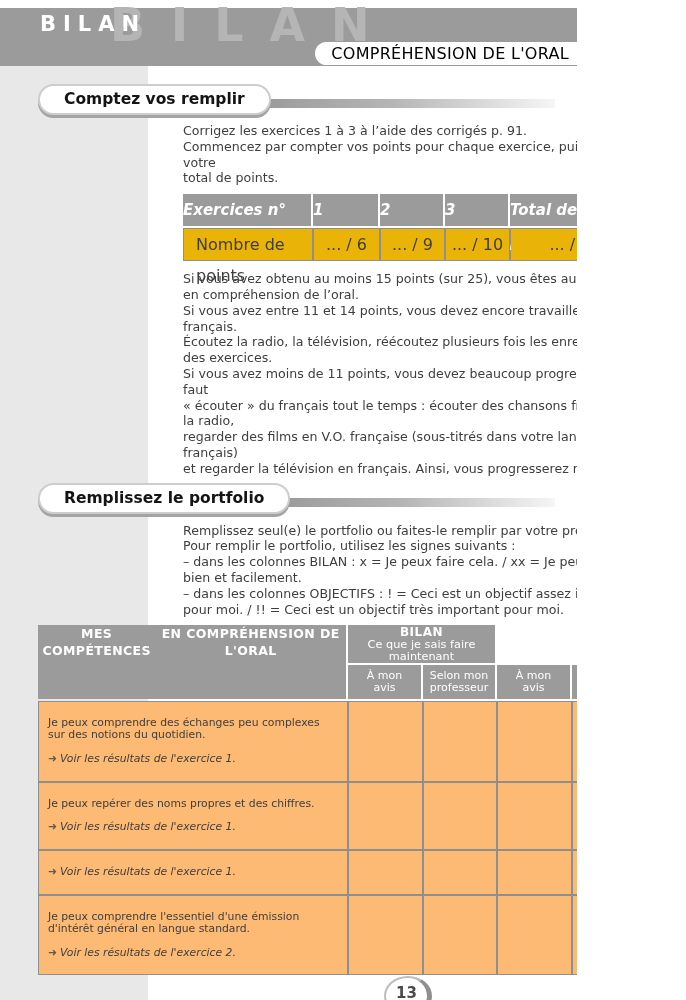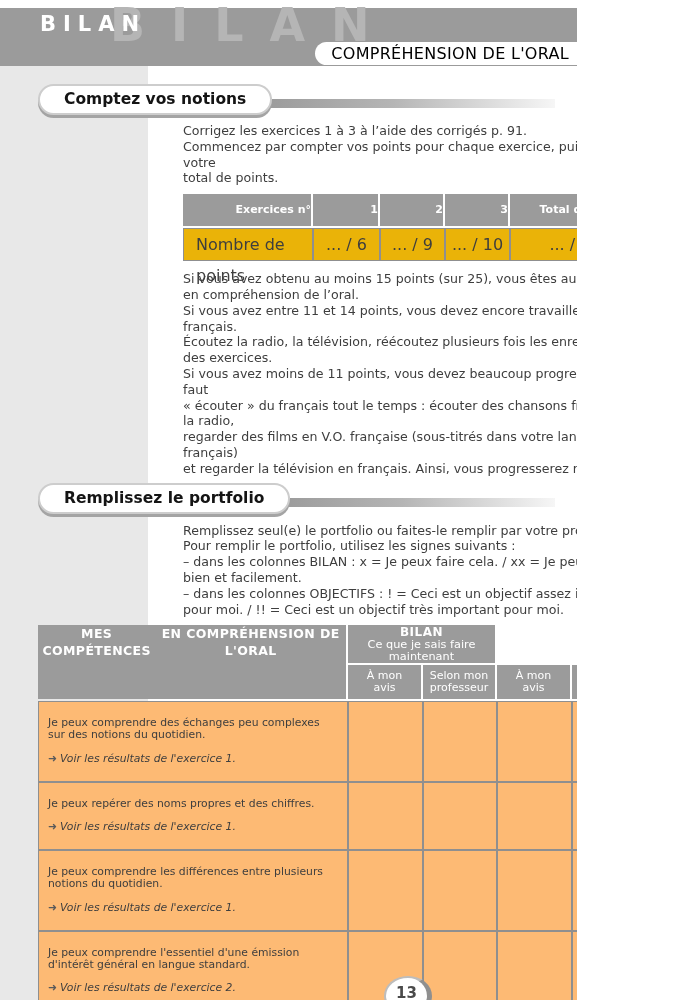--- a/index.html
+++ b/index.html
@@ -43,22 +43,22 @@
   .secbar2 { margin-top:7px; }
   
   .para { margin-left:183px; width:478px; font-size:12.6px; line-height:15.8px;
     color:#3e3e3e; white-space:pre-line; }
   .para1 { margin-top:9px; }
   .para2 { margin-top:10px; }
   .para3 { margin-top:9px; }
   
   .ptable1 { margin:8px 0 0 183px; width:457px; }
   .tgrid1 { display:grid; grid-template-columns:128px 65px 63px 63px 128px; gap:2px; }
-  .th1 { background:#9b9b9b; color:#fff; font-weight:bold; font-size:11px;
-    text-align:right; height:32px; line-height:32px; }
+  .th1 { background:#9b9b9b; color:#fff; font-weight:bold; font-size:15px;
+    text-align:left; height:32px; line-height:32px;font-style:italic; }
   .tbody1 { background:#8f8f8f; padding:1px; margin-top:2px; }
   .td1 { background:#eab308; font-size:16px; height:31px; line-height:31px; text-align:center; color:#3e3e3e; }
   .td1.lbl { text-align:left; padding-left:12px; }
   
   .ptable2 { margin:8px 0 0 38px; width:612px; }
   .pt2-head { display:grid; grid-template-columns:308px 73px 72px 73px 74px;
     grid-template-rows:38px 34px; gap:2px; }
   .hcell { background:#9b9b9b; color:#fff; text-align:center; }
   .hc-main { grid-column:1; grid-row:1 / 3; display:flex; flex-direction:row;
     justify-content:center; font-weight:bold; font-size:12.5px; line-height:17px; letter-spacing:0.4px; }
@@ -91,21 +91,21 @@
   <div class="band">
     <div class="brand-large">BILAN</div>
     <div class="brand-small">BILAN</div>
     <div class="section-label">COMPRÉHENSION DE L'ORAL</div>
   </div>
   <div class="strip"></div>
 
   <div class="content">
 
     <div class="secbar secbar1">
-      <div class="pill">Comptez vos notions</div>
+      <div class="pill">Comptez vos remplir</div>
       <div class="rule"></div>
     </div>
 
     <div class="para para1">Corrigez les exercices 1 à 3 à l’aide des corrigés p. 91.
 Commencez par compter vos points pour chaque exercice, puis calculez votre
 total de points.</div>
 
     <div class="ptable1">
       <div class="tgrid1">
         <div class="th1">Exercices n°</div>
@@ -183,22 +183,20 @@
         <div class="pcell pc-text">
           <div>Je peux repérer des noms propres et des chiffres.</div>
           <div class="pc-note"><span class="arrow">➜</span><span>Voir les résultats de l'exercice 1.</span></div>
         </div>
         <div class="pcell"></div>
           <div class="pcell"></div>
           <div class="pcell"></div>
           <div class="pcell"></div>
 
         <div class="pcell pc-text">
-          <div>Je peux comprendre les différences entre plusieurs
-notions du quotidien.</div>
           <div class="pc-note"><span class="arrow">➜</span><span>Voir les résultats de l'exercice 1.</span></div>
         </div>
         <div class="pcell"></div>
           <div class="pcell"></div>
           <div class="pcell"></div>
           <div class="pcell"></div>
 
         <div class="pcell pc-text">
           <div>Je peux comprendre l'essentiel d'une émission
 d'intérêt général en langue standard.</div>

